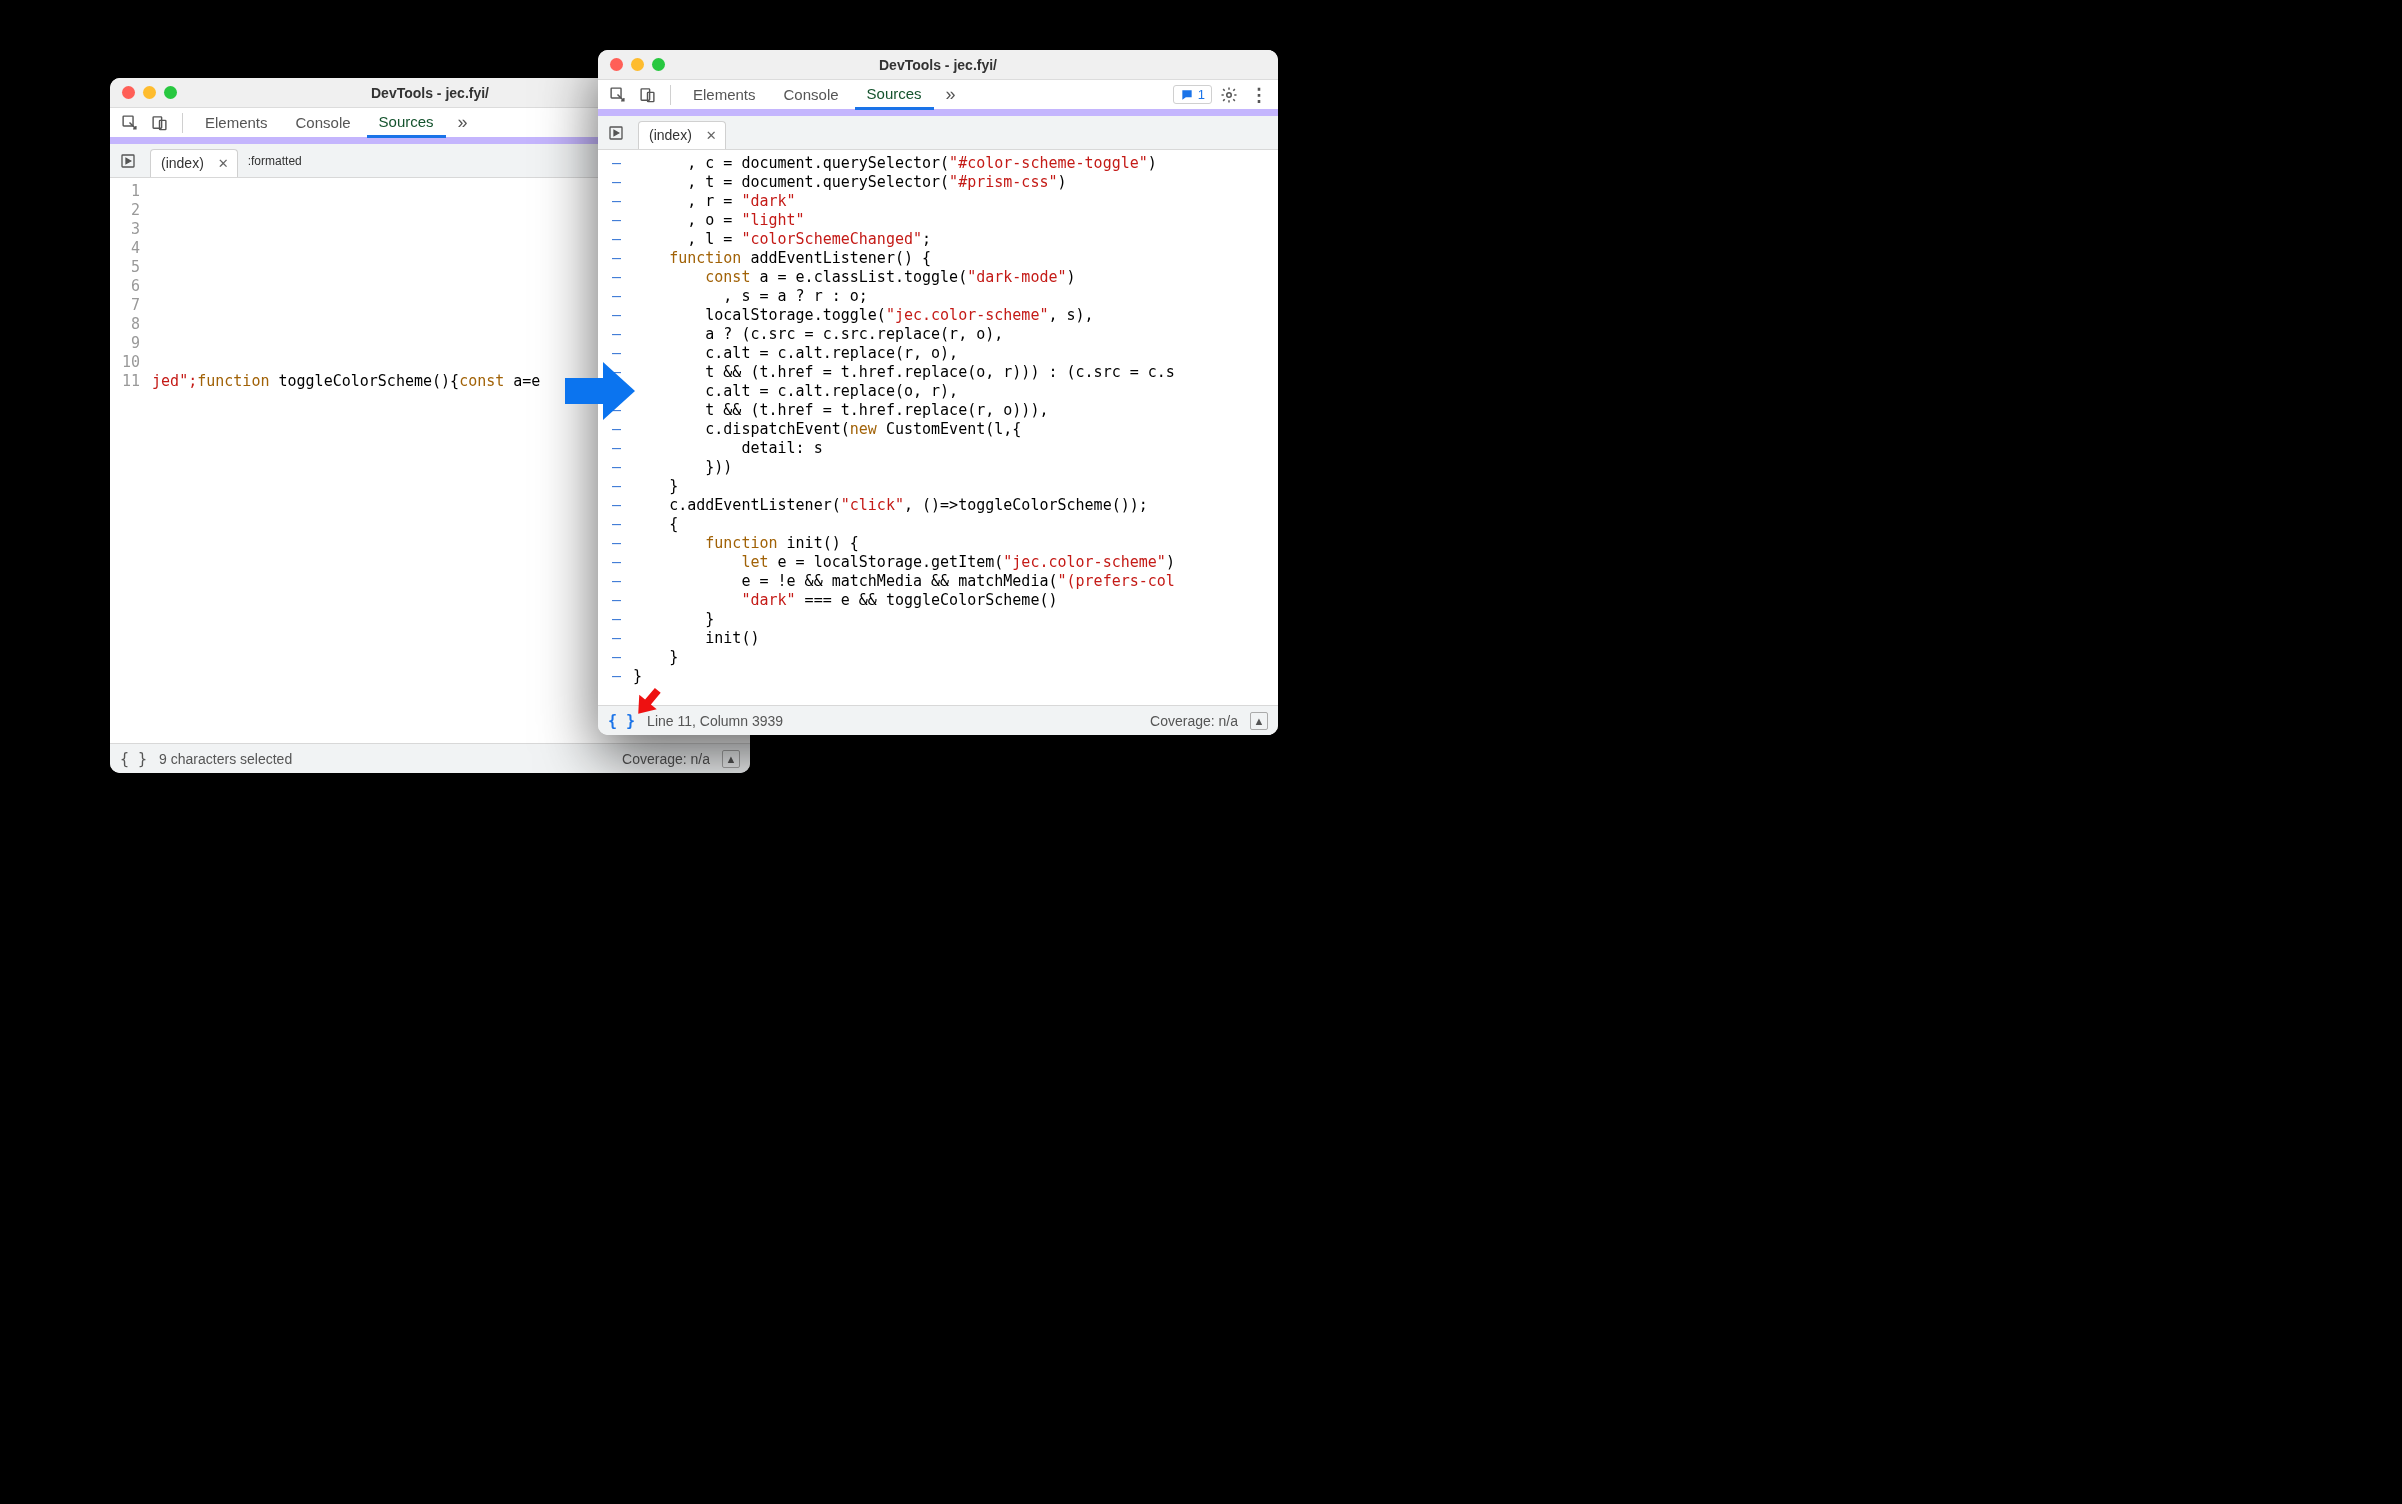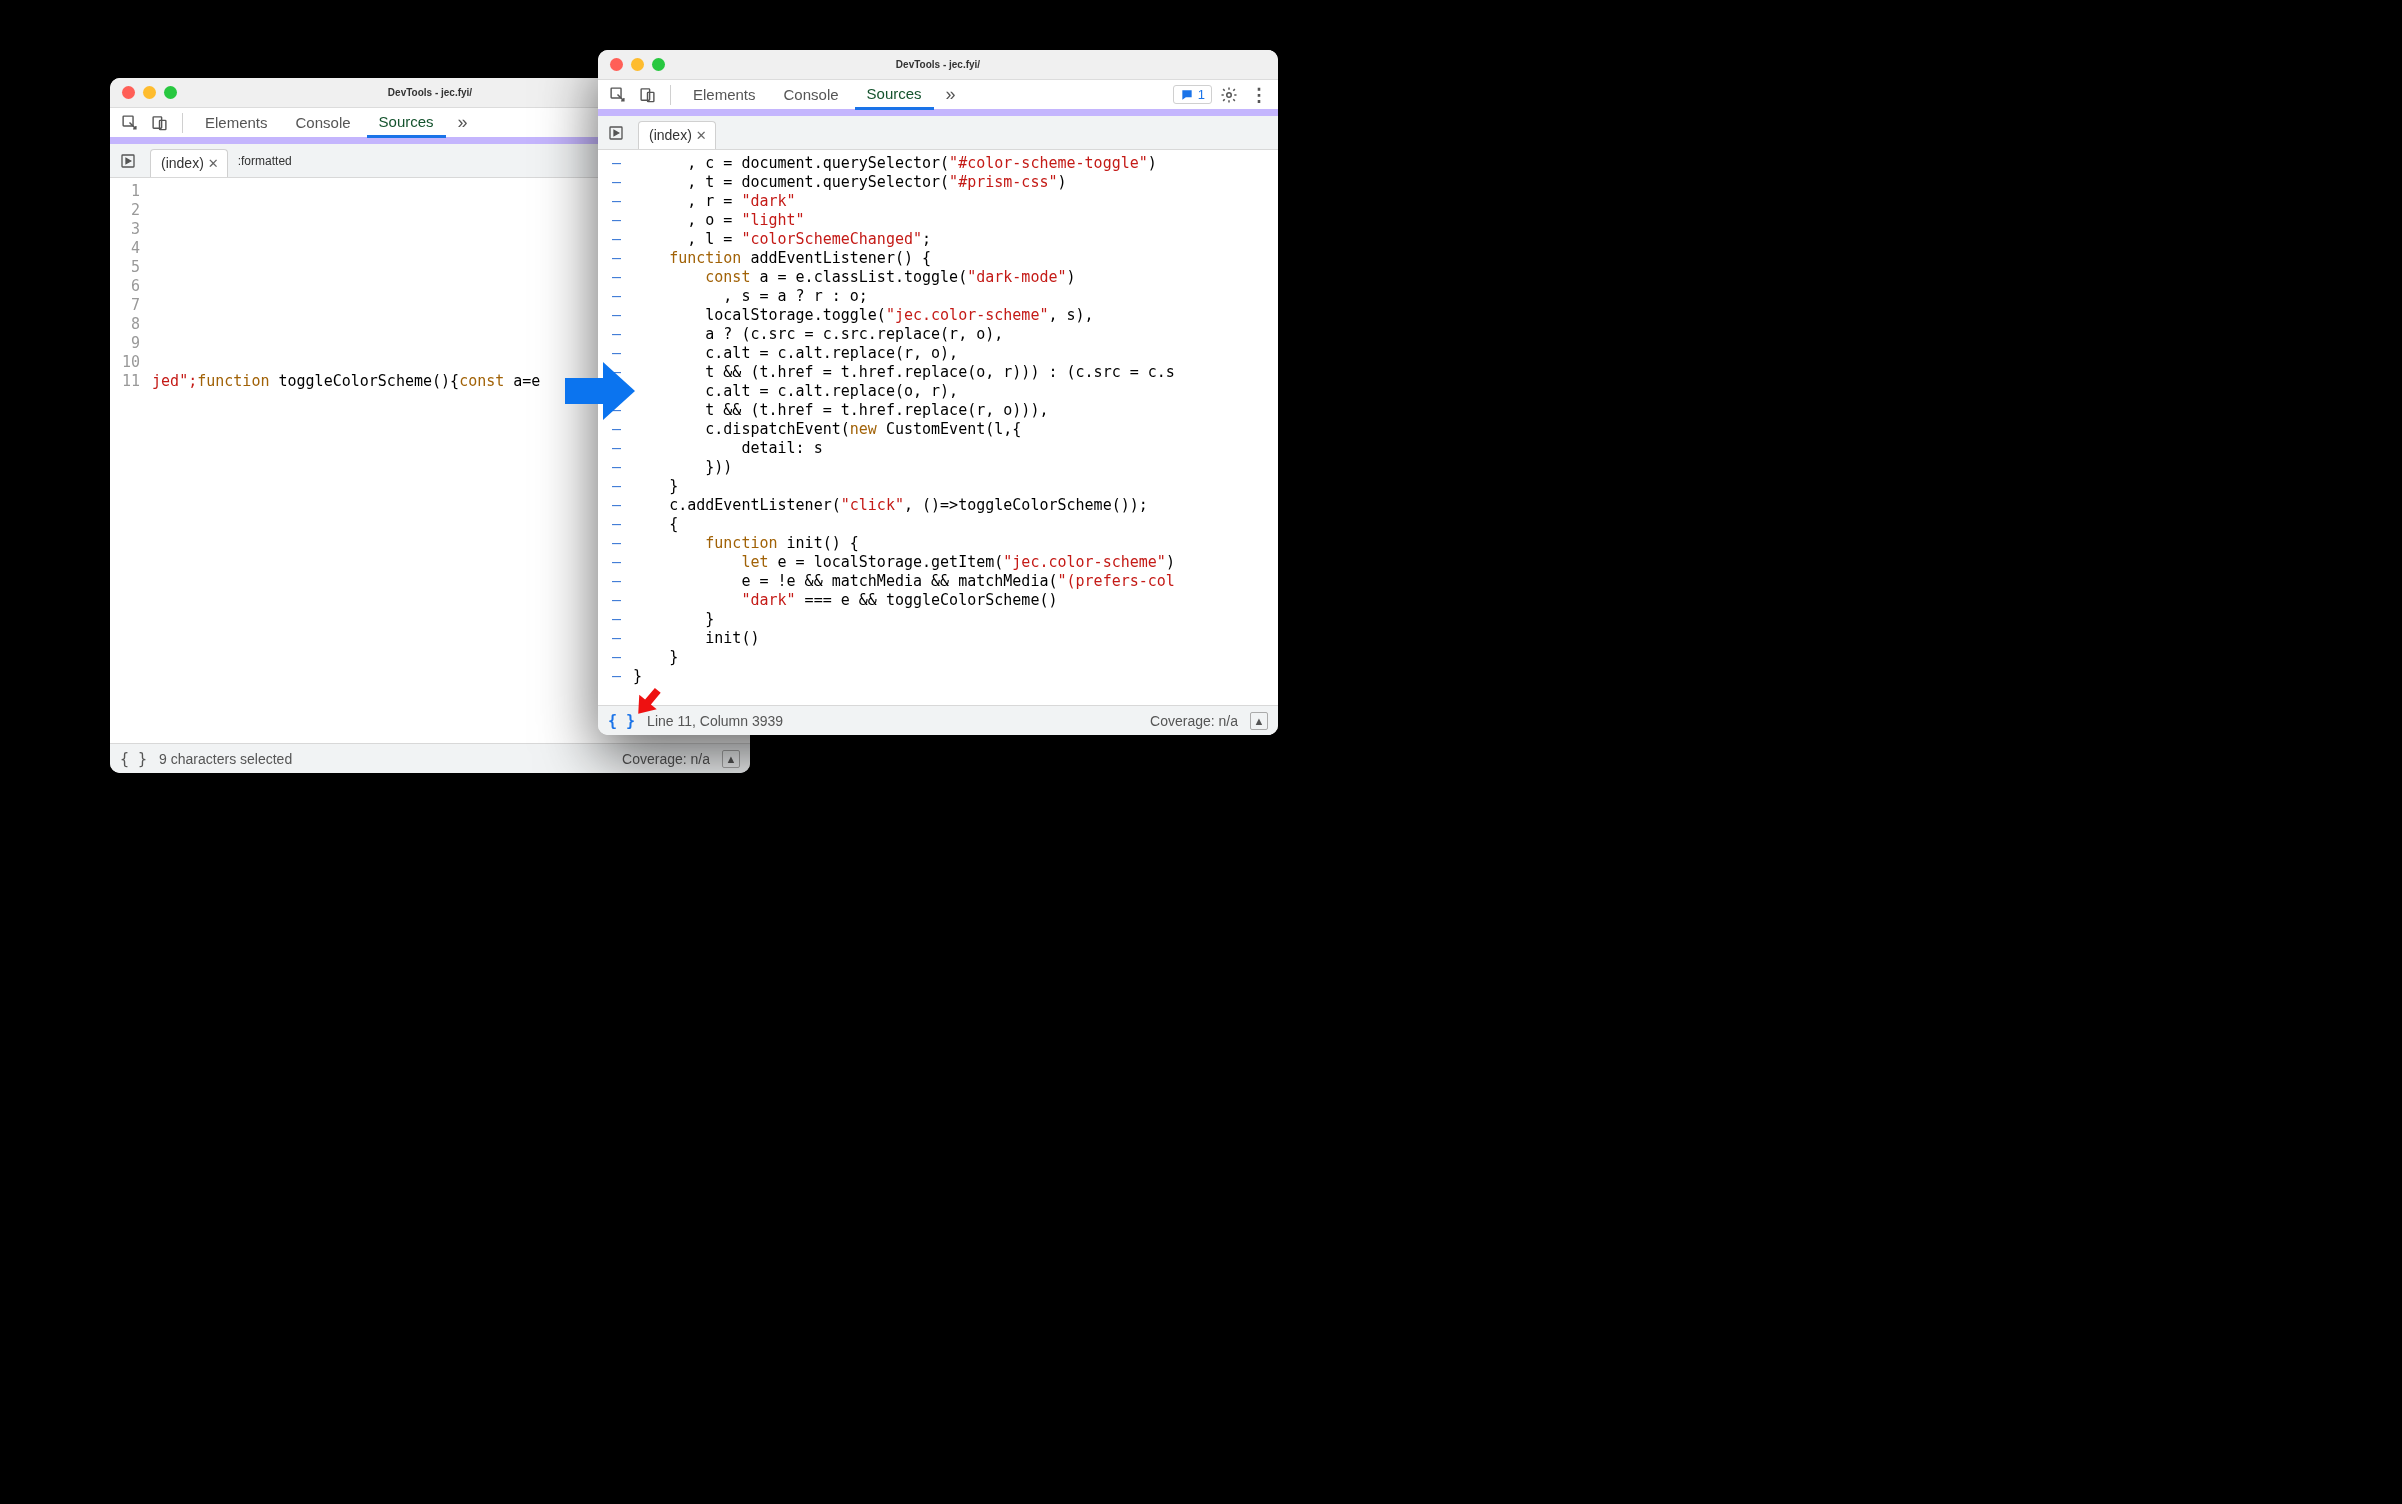--- a/index.html
+++ b/index.html
@@ -34,21 +34,21 @@
     align-items: center;
     position: relative;
   }
   .traffic { display: flex; gap: 8px; padding-left: 12px; }
   .dot { width: 13px; height: 13px; border-radius: 50%; }
   .dot.red    { background: #ff5f57; }
   .dot.yellow { background: #febc2e; }
   .dot.green  { background: #28c840; }
   .win-title {
     position: absolute; left: 0; right: 0; text-align: center;
-    font-size: 10px; font-weight: 600; color: #333; pointer-events: none;
+    font-size: 14px; font-weight: 600; color: #333; pointer-events: none;
   }
 
   
   .maintabs {
     height: 36px;
     background: #fff;
     border-bottom: 7px solid #c4b5fd;
     display: flex;
     align-items: center;
     padding: 0 6px;
@@ -94,21 +94,21 @@
     gap: 10px;
     font-size: 15px;
     color: #333;
   }
   .sb-iconbtn {
     width: 24px; height: 24px;
     display: flex; align-items: center; justify-content: center;
     color: #555;
   }
   .filetab {
-    display: flex; align-items: center; gap: 4px;
+    display: flex; align-items: center; gap: 14px;
     background: #fff;
     border: 1px solid #d0d0d0;
     border-bottom: none;
     border-radius: 4px 4px 0 0;
     padding: 4px 8px 4px 10px;
     font-size: 14px;
     height: 28px;
     margin-top: 4px;
   }
   .filetab .x { color:#666; font-size:13px; }

